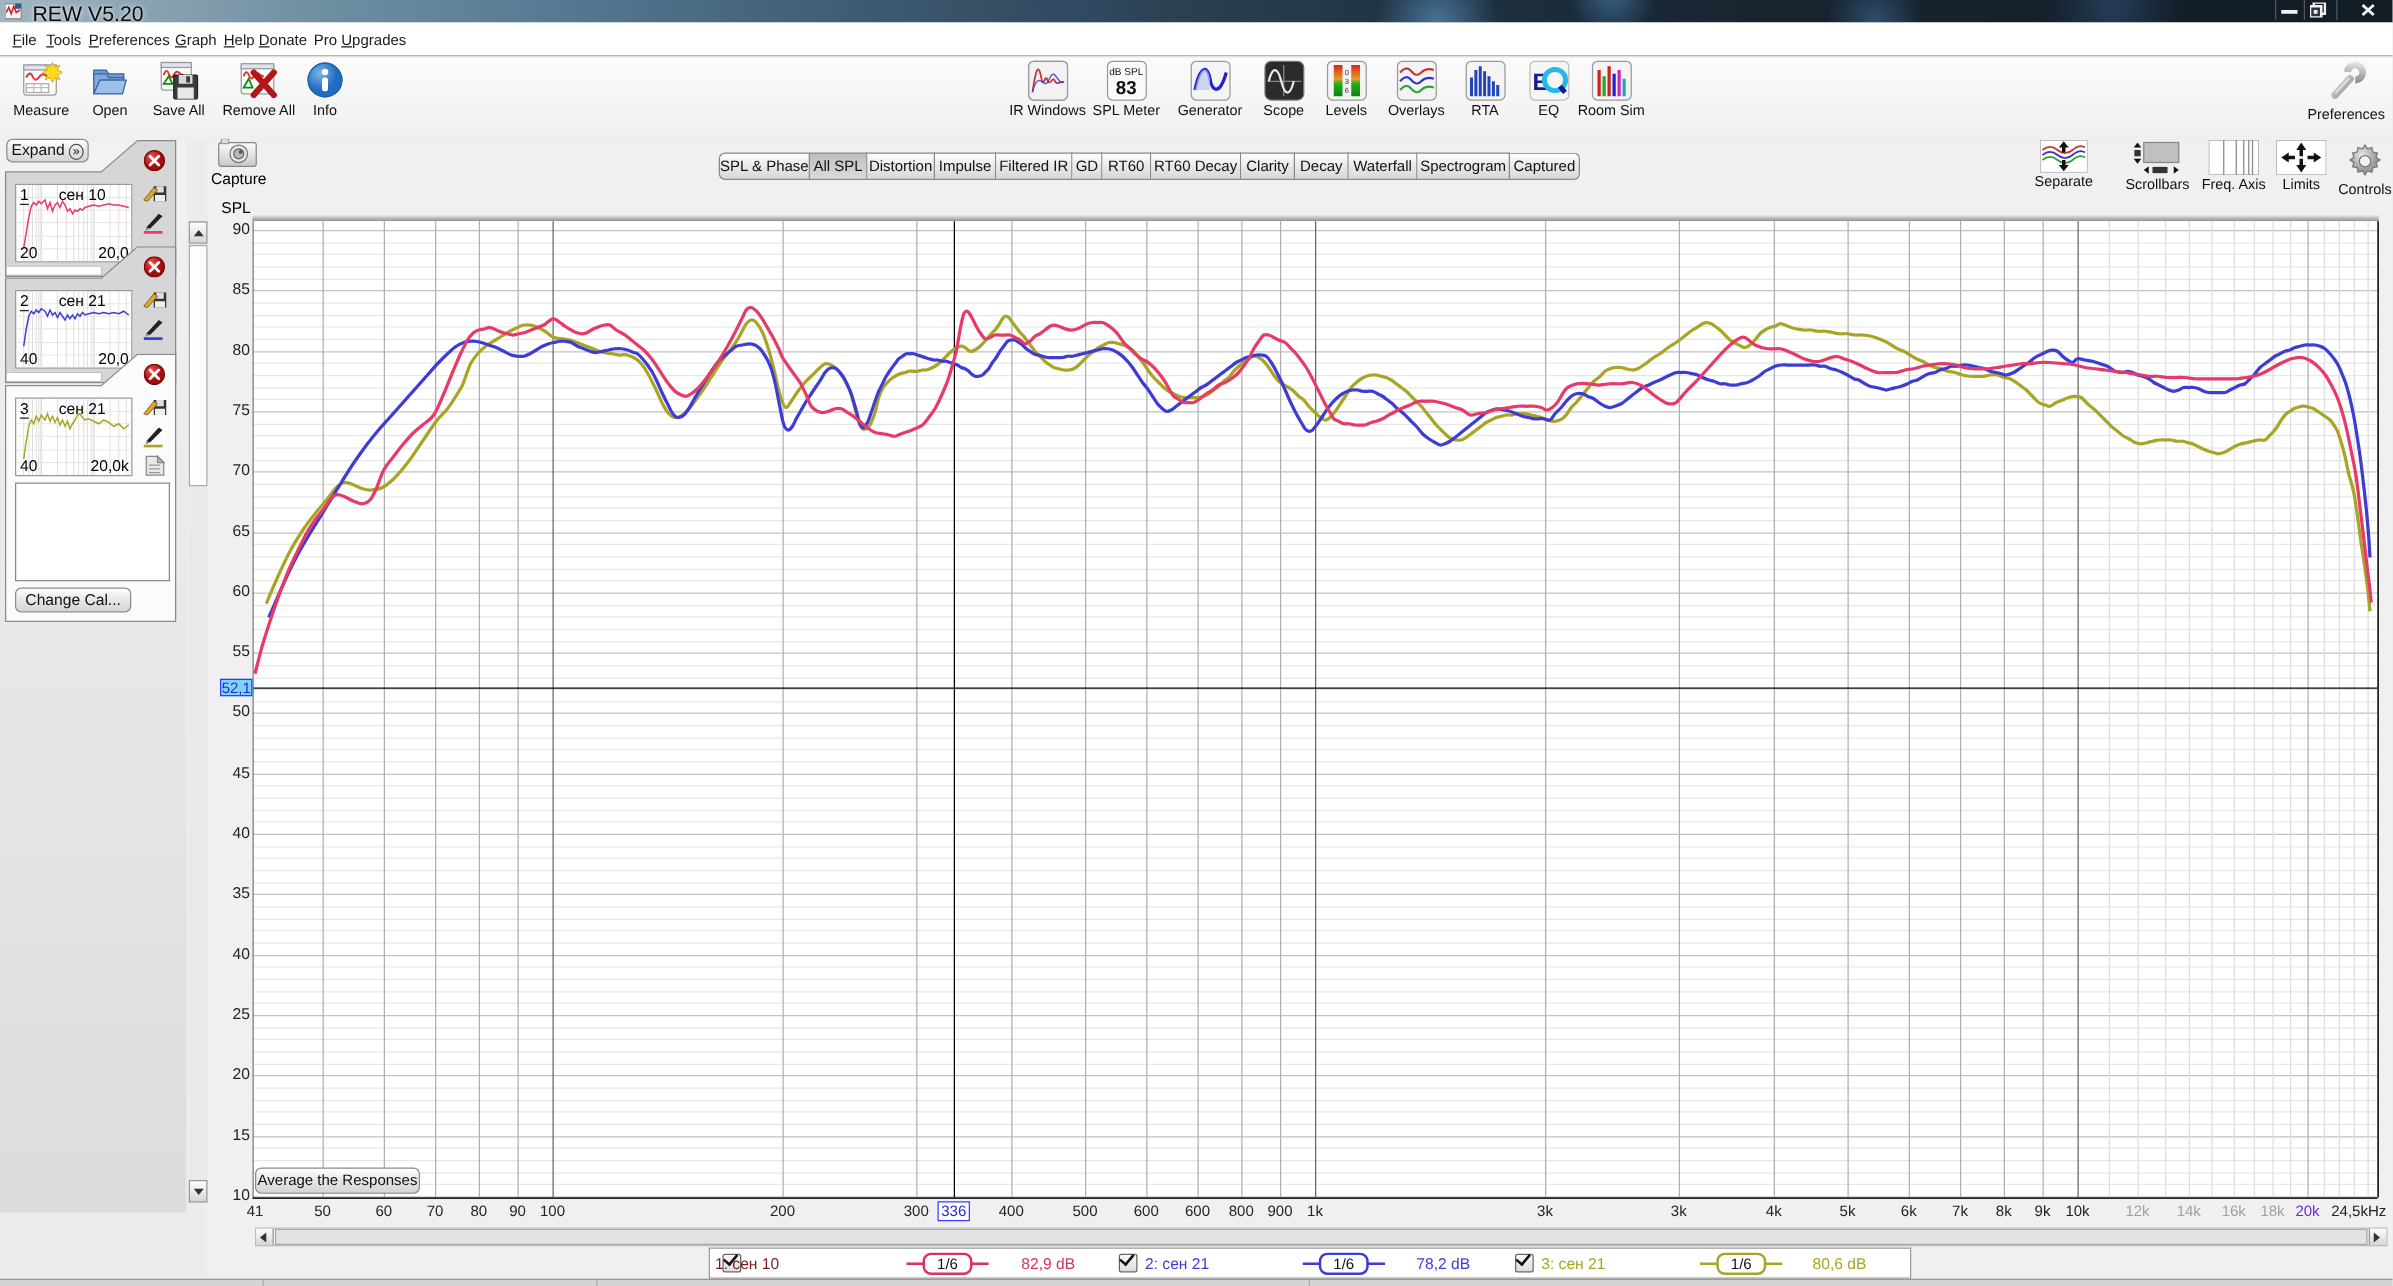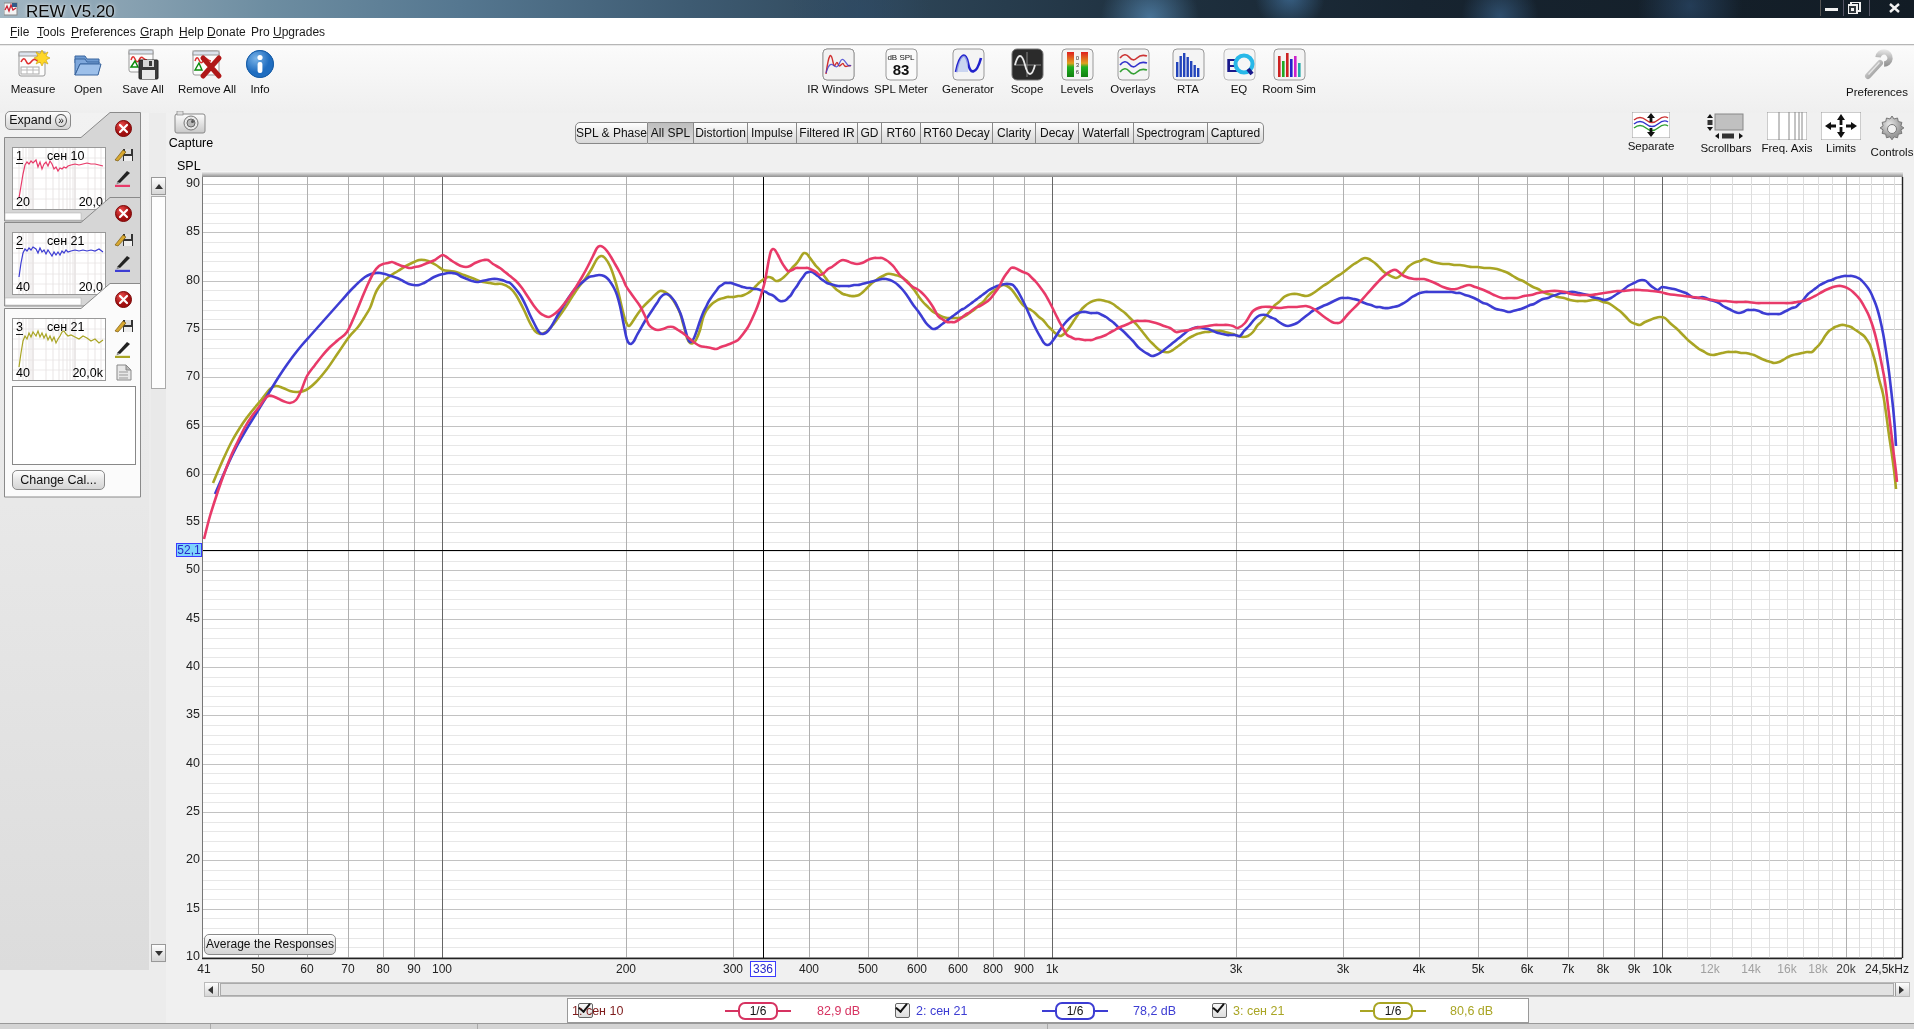--- a/index.html
+++ b/index.html
@@ -677,21 +677,21 @@
 <div class="xlab" style="left:1478px;color:#222">5k</div>
 <div class="xlab" style="left:1527px;color:#222">6k</div>
 <div class="xlab" style="left:1568px;color:#222">7k</div>
 <div class="xlab" style="left:1603px;color:#222">8k</div>
 <div class="xlab" style="left:1634px;color:#222">9k</div>
 <div class="xlab" style="left:1662px;color:#222">10k</div>
 <div class="xlab" style="left:1710px;color:#a0a0a0">12k</div>
 <div class="xlab" style="left:1751px;color:#a0a0a0">14k</div>
 <div class="xlab" style="left:1787px;color:#a0a0a0">16k</div>
 <div class="xlab" style="left:1818px;color:#a0a0a0">18k</div>
-<div class="xlab" style="left:1846px;color:#404040">20k</div>
+<div class="xlab" style="left:1846px;color:#6d28d9">20k</div>
 <div class="xlab" style="left:1887px;color:#222">24,5kHz</div>
 <div class="xlab" style="left:763px"><span style="border:1px solid #3a3aff;color:#2828c8;background:#fff;padding:0 2px;">336</span></div>
 <div class="abs" style="left:176px;top:543px;width:26px;height:14px;background:#7dd3fc;border:1px solid #3a3aff;color:#2828c8;font-size:12px;text-align:center;line-height:13px;">52,1</div>
 <div class="btn" style="left:204px;top:934px;width:132px;height:21px;line-height:19px;font-size:12px;">Average the Responses</div>
 <div class="abs" style="left:204px;top:982px;width:1706px;height:15px;background:#f0f0f0;border:1px solid #bbb;"></div>
 <div class="abs" style="left:205px;top:983px;width:14px;height:13px;background:linear-gradient(#fdfdfd,#d6d6d6);border-right:1px solid #999;"></div>
 <div class="scroll-arrow" style="left:208px;top:986px;border-top:4px solid transparent;border-bottom:4px solid transparent;border-right:5px solid #333;"></div>
 <div class="abs" style="left:1895px;top:983px;width:14px;height:13px;background:linear-gradient(#fdfdfd,#d6d6d6);border-left:1px solid #999;"></div>
 <div class="scroll-arrow" style="left:1899px;top:986px;border-top:4px solid transparent;border-bottom:4px solid transparent;border-left:5px solid #333;"></div>
 <div class="abs" style="left:220px;top:983px;width:1674px;height:13px;background:#e2e2e2;border:1px solid #aaa;"></div>

